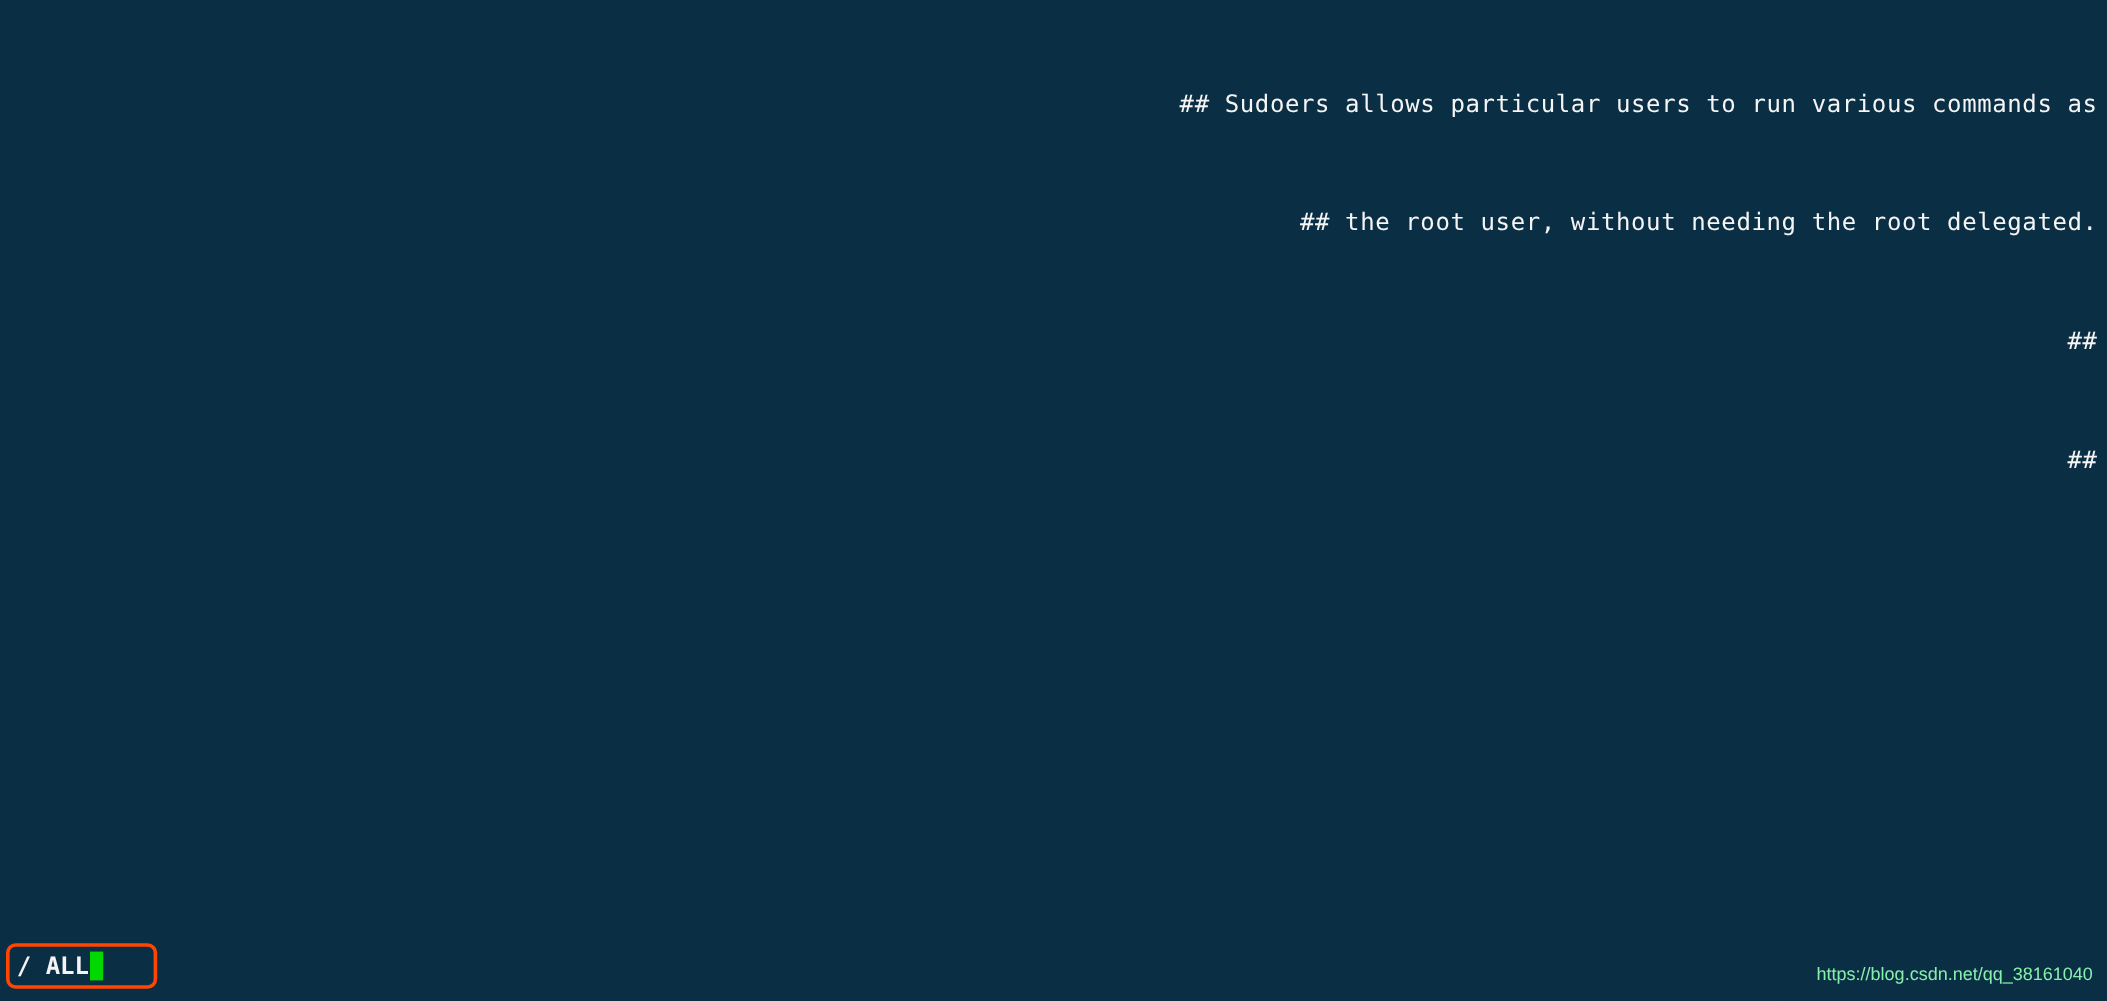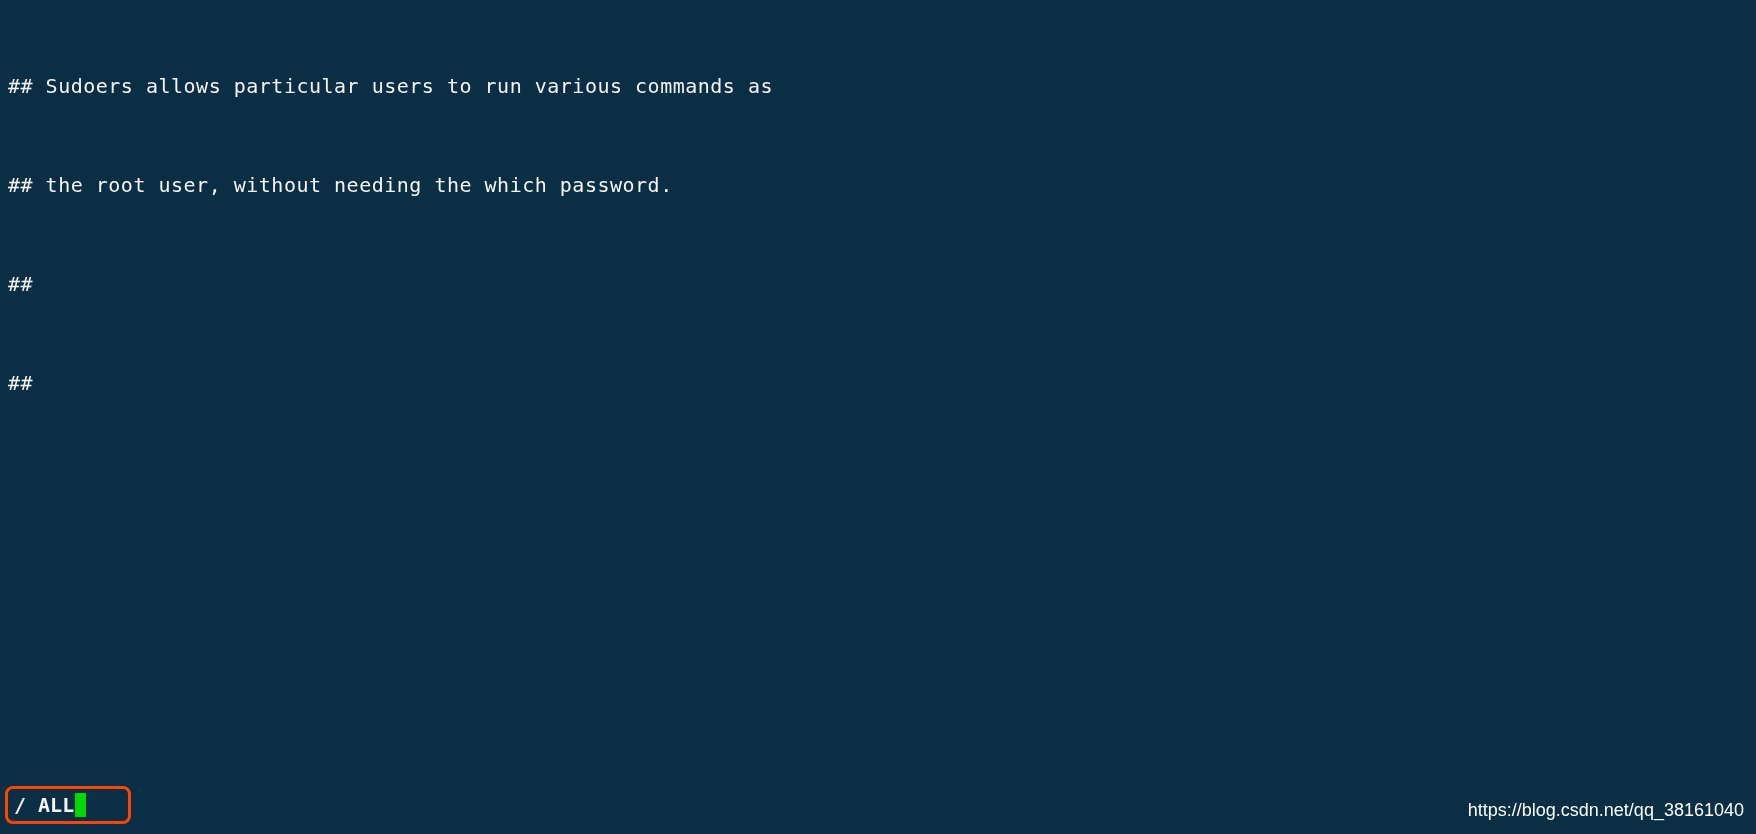--- a/index.html
+++ b/index.html
@@ -19,20 +19,21 @@
       position: relative;
       overflow: hidden;
     }
     .terminal-content {
       white-space: pre;
       letter-spacing: 0.5px;
     }
     .line {
       display: block;
       min-height: 1.65em;
+      text-align: right;
     }
     .search-container {
       position: absolute;
       bottom: 10px;
       left: 5px;
       display: flex;
       align-items: center;
       border: 3px solid #ff4500;
       border-radius: 8px;
       padding: 2px 6px;
@@ -54,31 +55,31 @@
       width: 11px;
       height: 24px;
       background-color: #00d800;
       vertical-align: text-bottom;
       margin-left: 1px;
     }
     .watermark {
       position: absolute;
       bottom: 8px;
       right: 12px;
-      color: #ffffff;
-      font-size: 18px;
+      color: #86efac;
+      font-size: 15px;
       font-family: Arial, sans-serif;
     }
   </style>
 </head>
 <body>
 
 <div class="terminal-content">
   <span class="line">## Sudoers allows particular users to run various commands as</span>
-  <span class="line">## the root user, without needing the which password.</span>
+  <span class="line">## the root user, without needing the root delegated.</span>
   <span class="line">##</span>
   <span class="line">##</span>
   
   
   
   
   
   
   
   

